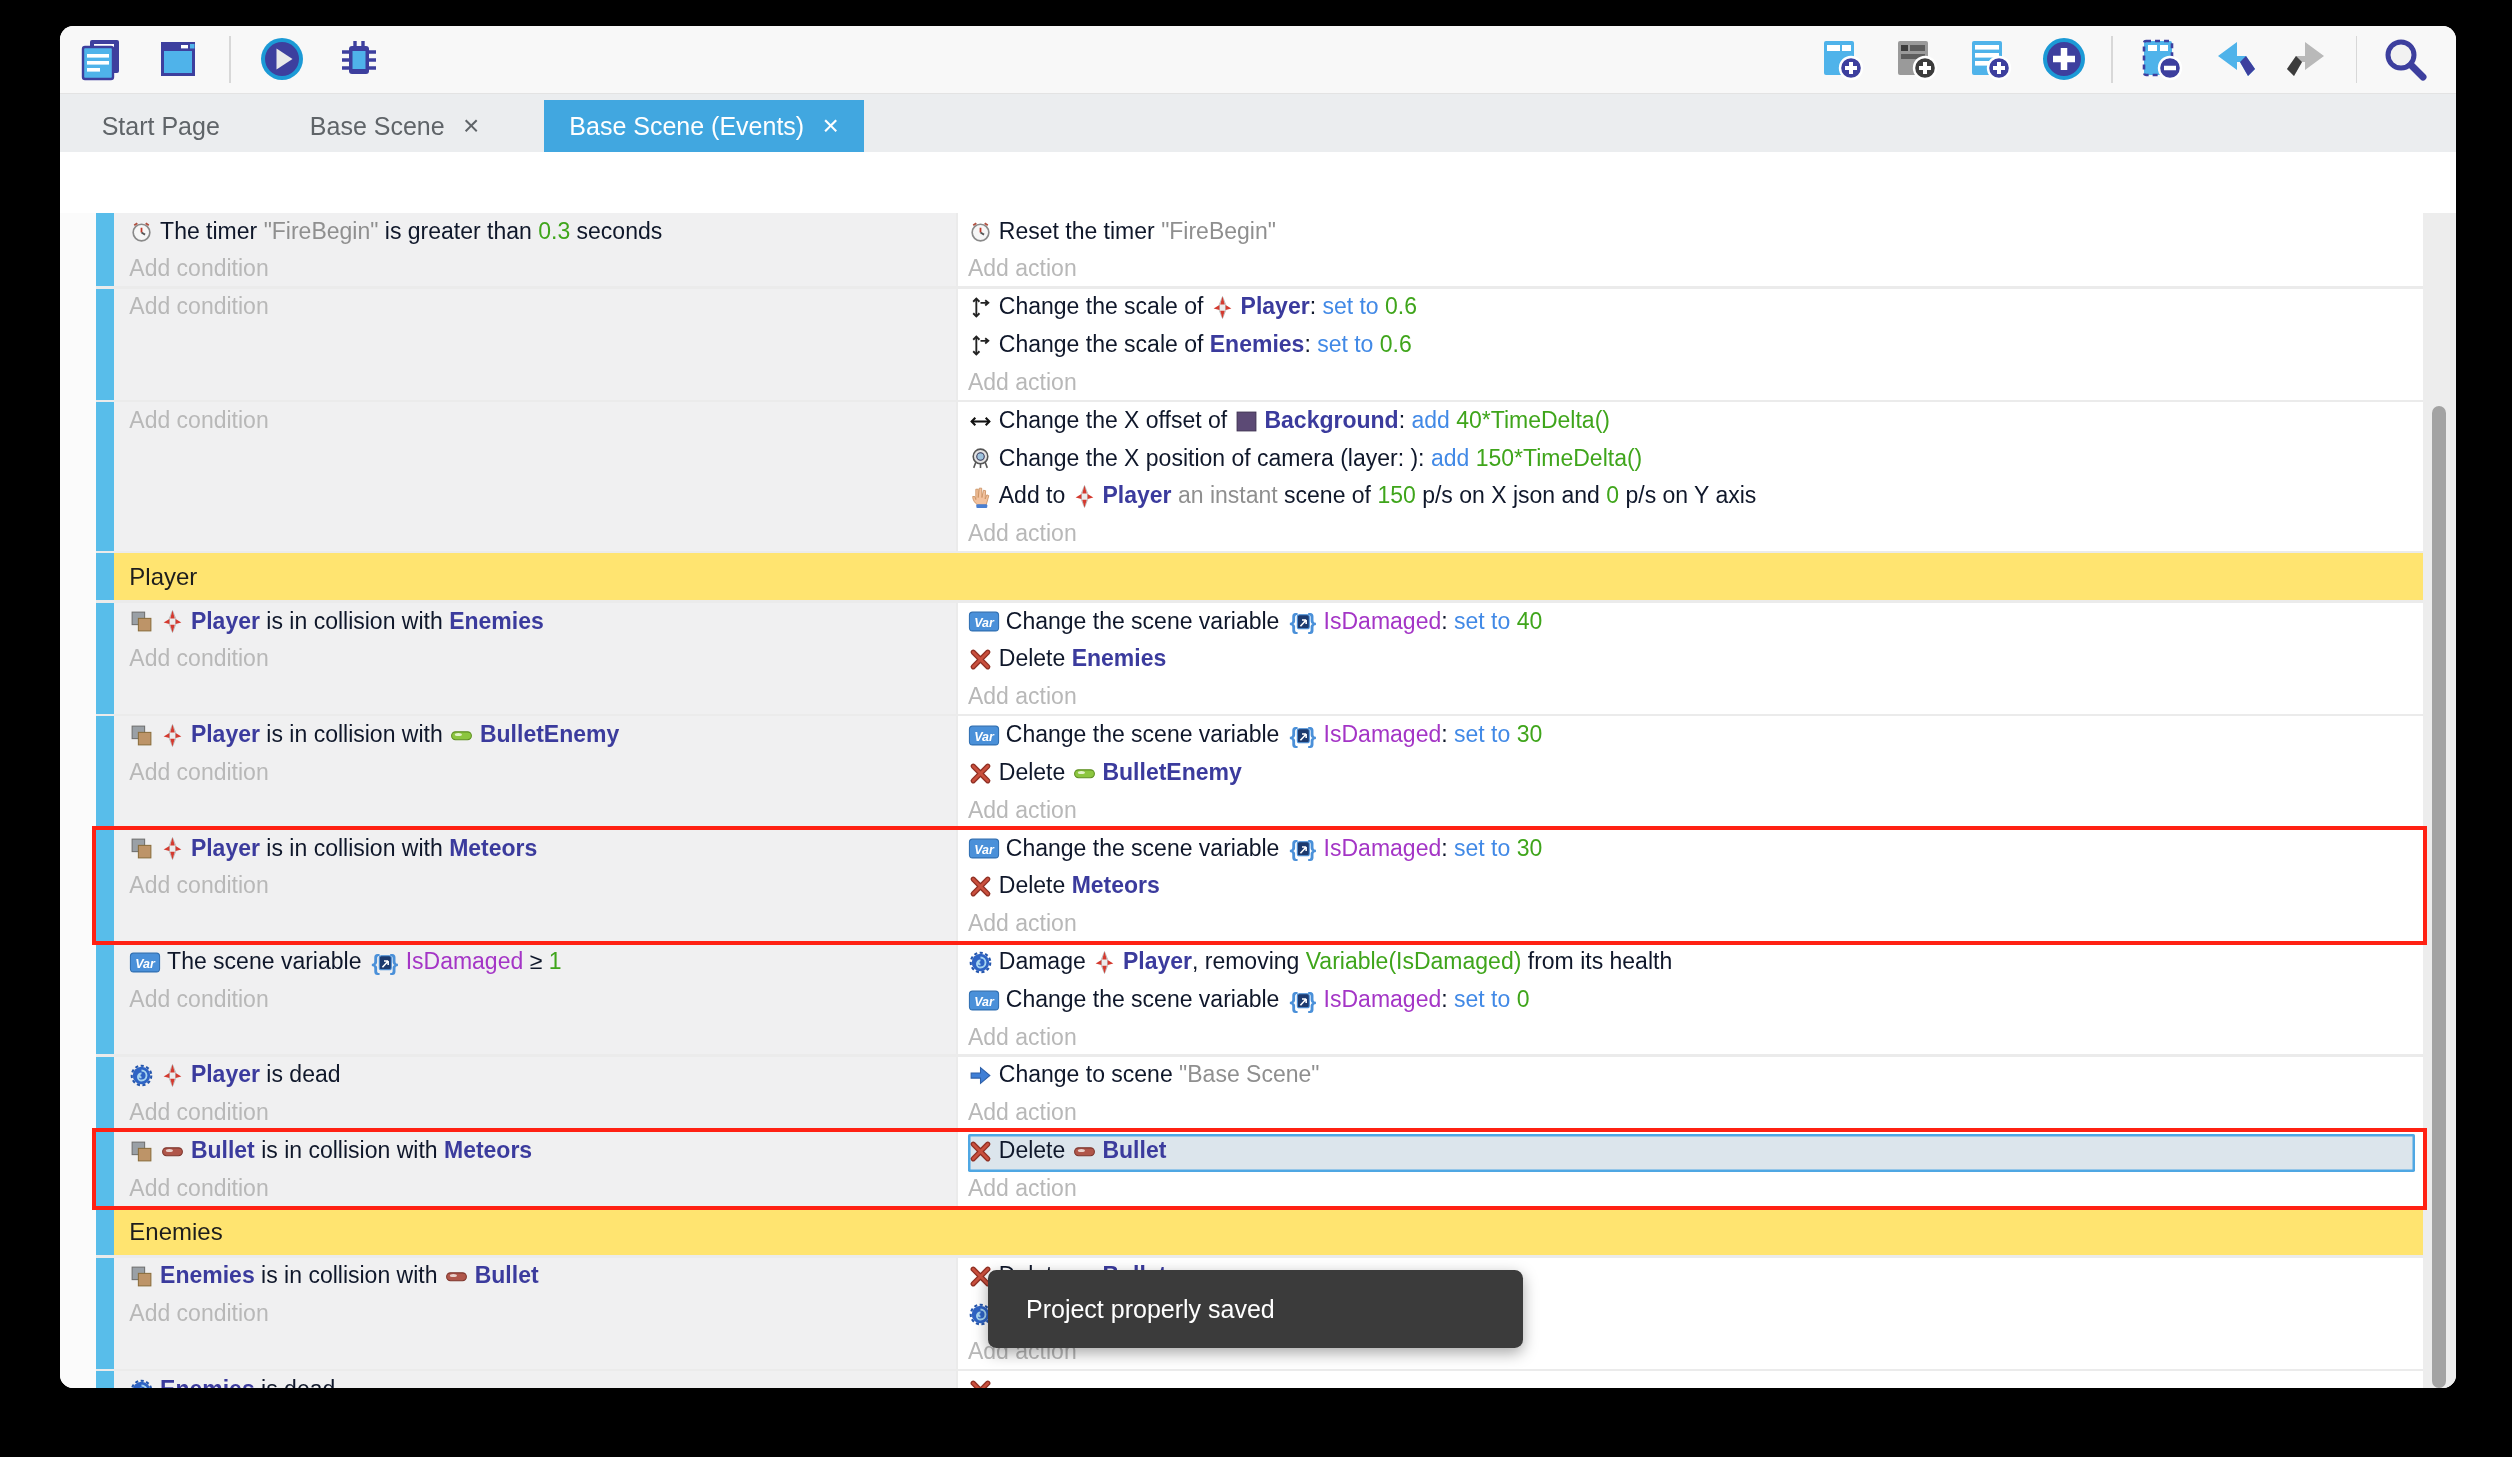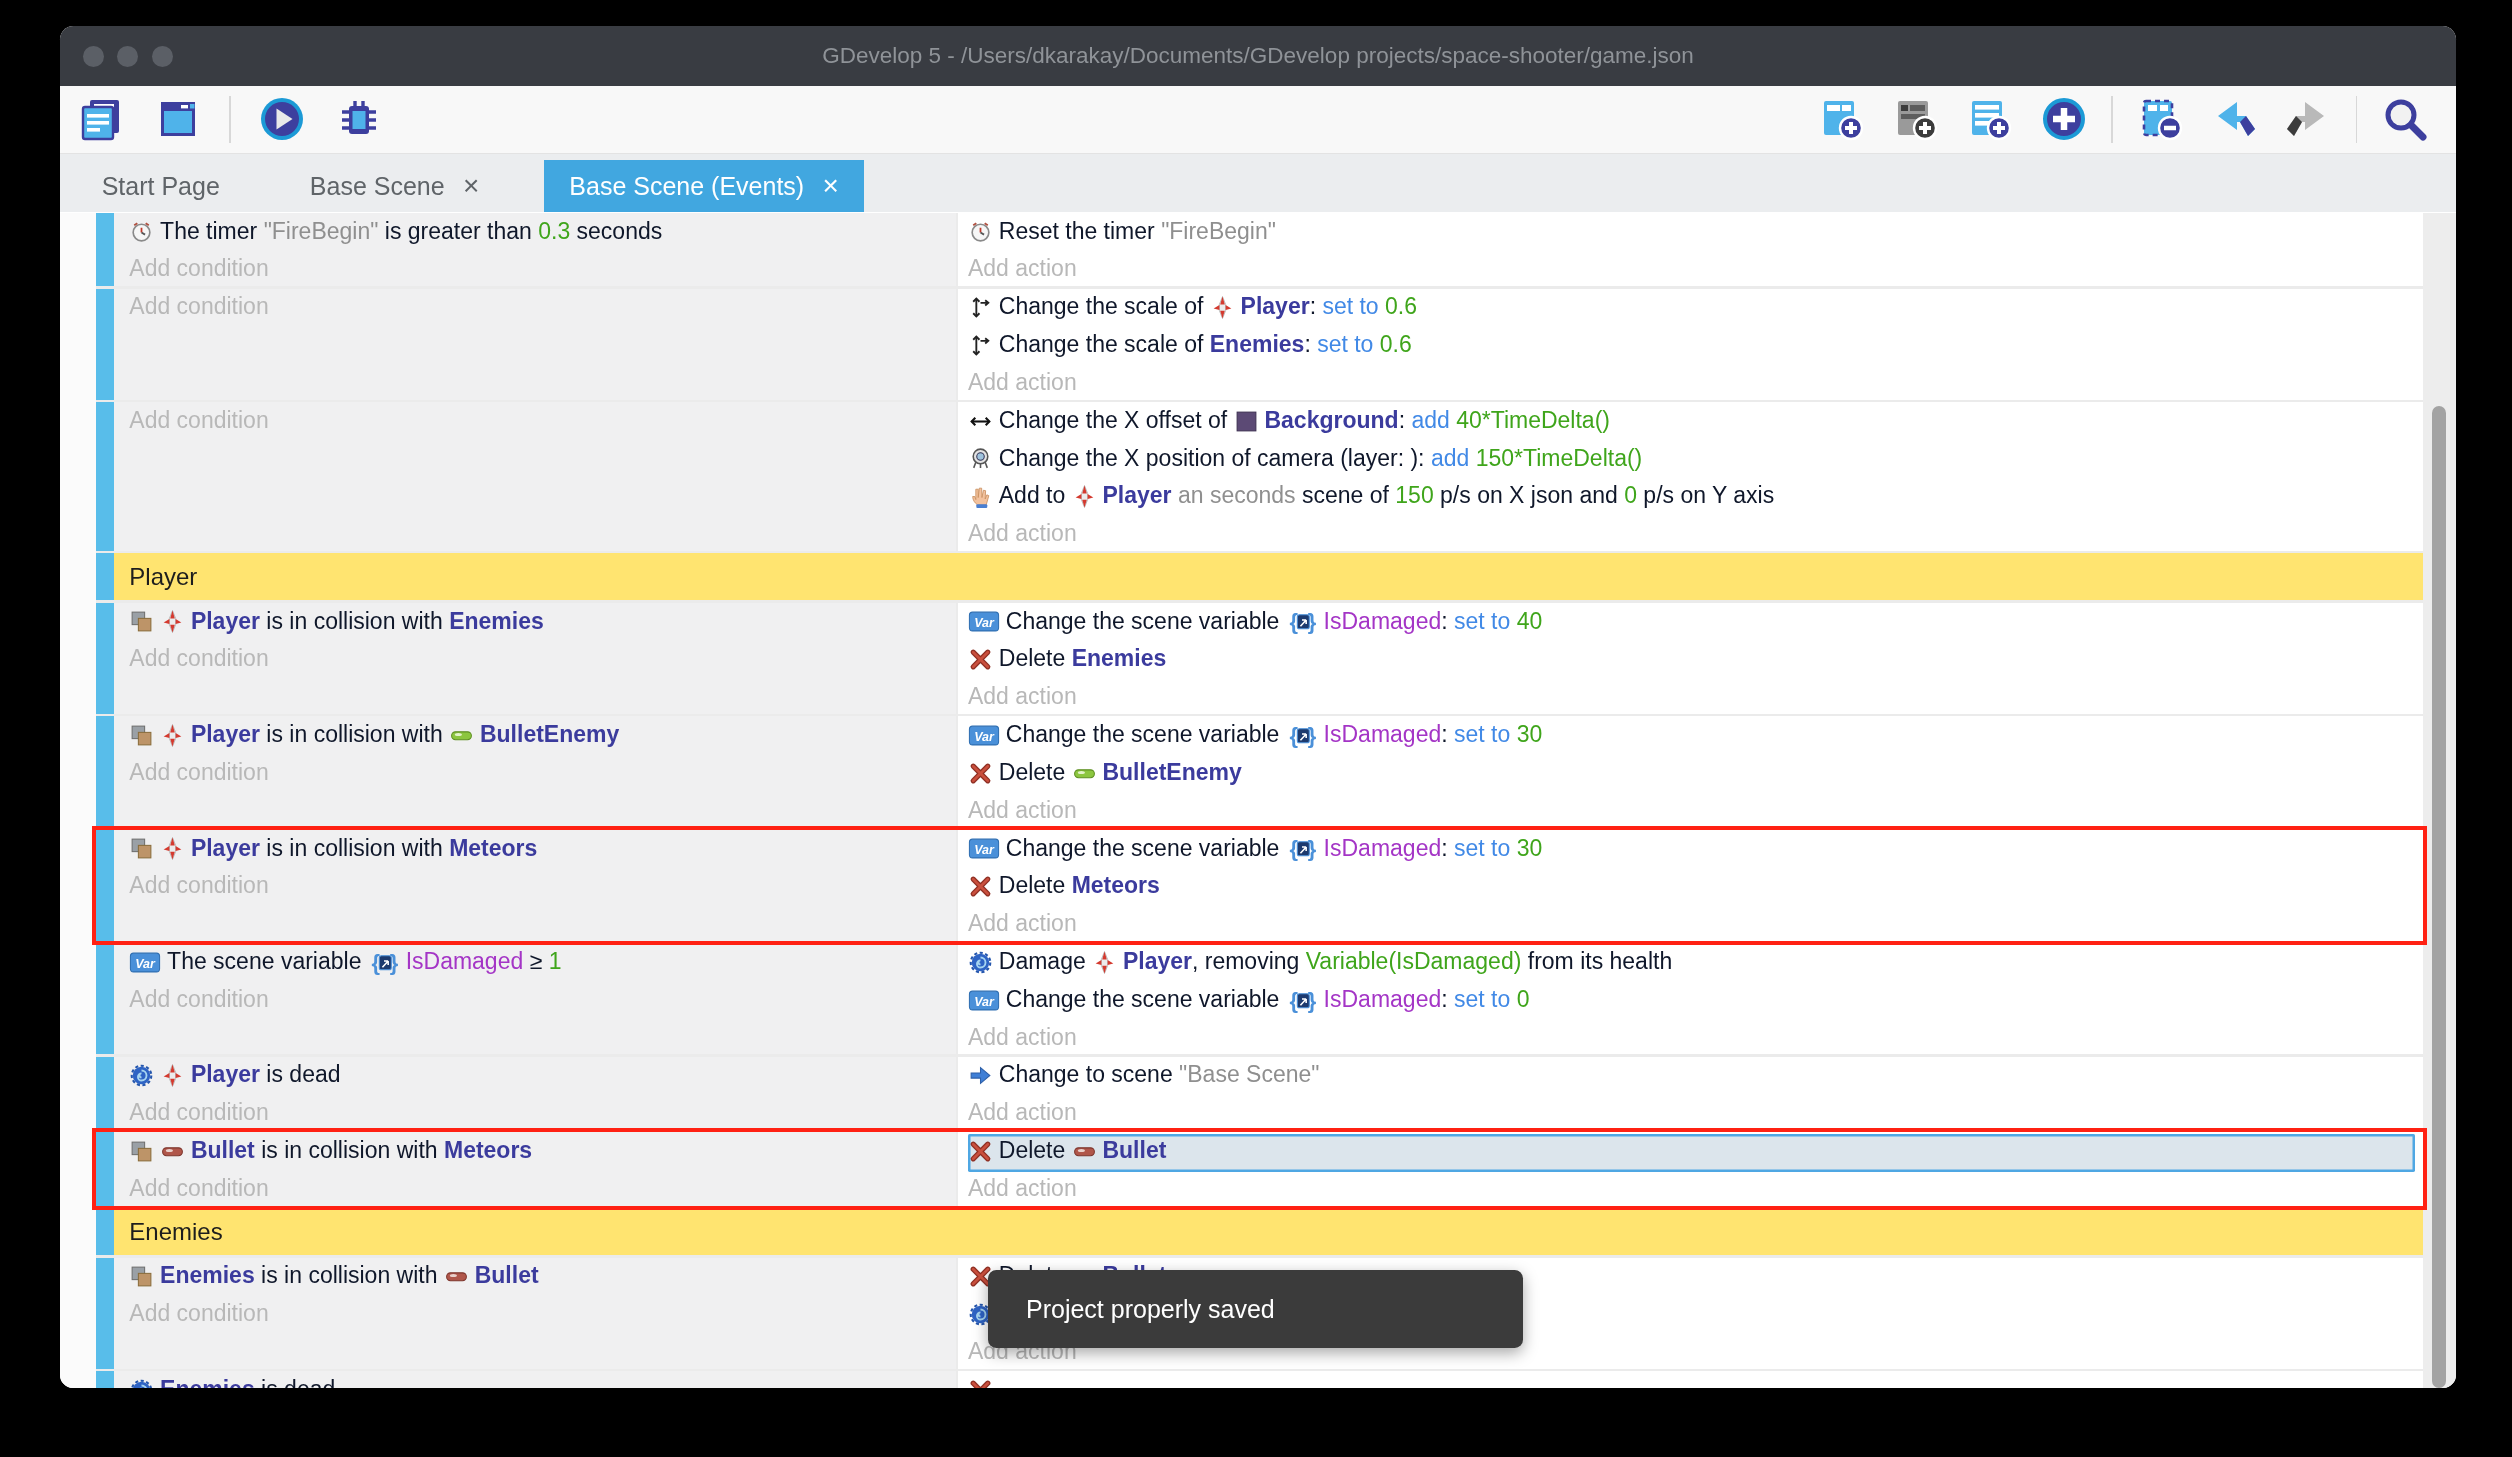--- a/index.html
+++ b/index.html
@@ -54,28 +54,20 @@
   
   #toast { position:absolute; left:928px; top:1244px; width:535px; height:78px; background:#3b3b3b;
            border-radius:8.3px; display:flex; align-items:center; padding-left:38px; z-index:20;
            box-shadow:0 5px 15px rgba(0,0,0,.35); }
   #toast span { color:#fff; font-size:25px;text-align:center; }
 </style>
 </head>
 <body>
 
 <div id="window">
-  <div id="titlebar">
-    <div class="traffic">
-      <span class="dot"></span>
-      <span class="dot"></span>
-      <span class="dot"></span>
-    </div>
-    <span class="title">GDevelop 5 - /Users/dkarakay/Documents/GDevelop projects/space-shooter/game.json</span>
-  </div>
 
   <div id="toolbar">
     <div id="toolbar-left">
         <button class="tb-btn"><svg viewBox="0 0 48 48">
             <rect x="13" y="5" width="29" height="33" rx="2" fill="#3d3f9e"></rect>
             <rect x="17" y="9" width="20" height="3.4" fill="#fff"></rect>
             <rect x="17" y="15" width="20" height="3.4" fill="#fff"></rect>
             <rect x="6" y="12" width="30" height="32" rx="2" fill="#4fb3ea" stroke="#3d3f9e" stroke-width="2.4"></rect>
             <rect x="10" y="19" width="22" height="3.6" fill="#fff"></rect>
             <rect x="10" y="26" width="22" height="3.6" fill="#fff"></rect>
@@ -236,21 +228,21 @@
                 </svg></span><span class="k-p">Change the X position of camera (layer: ): </span><span class="k-op">add</span><span class="k-val"> 150*TimeDelta()</span></div>
             <div class="eline"><span class="icon"><svg viewBox="0 0 24 24">
                   <path d="M9 20 C6.5 18 4.5 15.5 4.5 12 l2 0 1 3 0 -10 2.3 0 0 8 1 -9 2.3 0 .3 9 1.4 -7 2.1 .4 -.4 8 1.6 -4 1.9 .8 -2.5 8.8 z" fill="#f3c29e" stroke="#c98f5f" stroke-width=".8"></path>
                   <rect x="8" y="19.4" width="10.5" height="3.6" rx="1" fill="#4a7fd1"></rect>
                 </svg></span><span class="k-p">Add to </span><span class="icon"><svg viewBox="0 0 24 24">
                   <path d="M12 1.5 L15 9 L15 15 L12 22.5 L9 15 L9 9 Z" fill="#ececec" stroke="#9a9a9a" stroke-width="0.6"></path>
                   <path d="M12 1.5 L14.2 9 H9.8 Z" fill="#d43a2f"></path>
                   <path d="M12 22.5 L14.2 15 H9.8 Z" fill="#d43a2f"></path>
                   <path d="M9 9.5 L3.5 13 L9 14.5 Z" fill="#d43a2f"></path>
                   <path d="M15 9.5 L20.5 13 L15 14.5 Z" fill="#d43a2f"></path>
-                </svg></span><span class="k-obj">Player</span><span class="k-mut"> an seconds </span><span class="k-p">scene of </span><span class="k-val">150</span><span class="k-p"> p/s on X json and </span><span class="k-val">0</span><span class="k-p"> p/s on Y axis</span></div>
+                </svg></span><span class="k-obj">Player</span><span class="k-mut"> an instant </span><span class="k-p">scene of </span><span class="k-val">150</span><span class="k-p"> p/s on X json and </span><span class="k-val">0</span><span class="k-p"> p/s on Y axis</span></div>
             <div class="placeholder">Add action</div>
           </div>
         </div>
         <div class="event-row">
           <div class="ebar"></div>
           <div class="section-bar">
             <span>Player</span>
           </div>
         </div>
         <div class="event-row">

